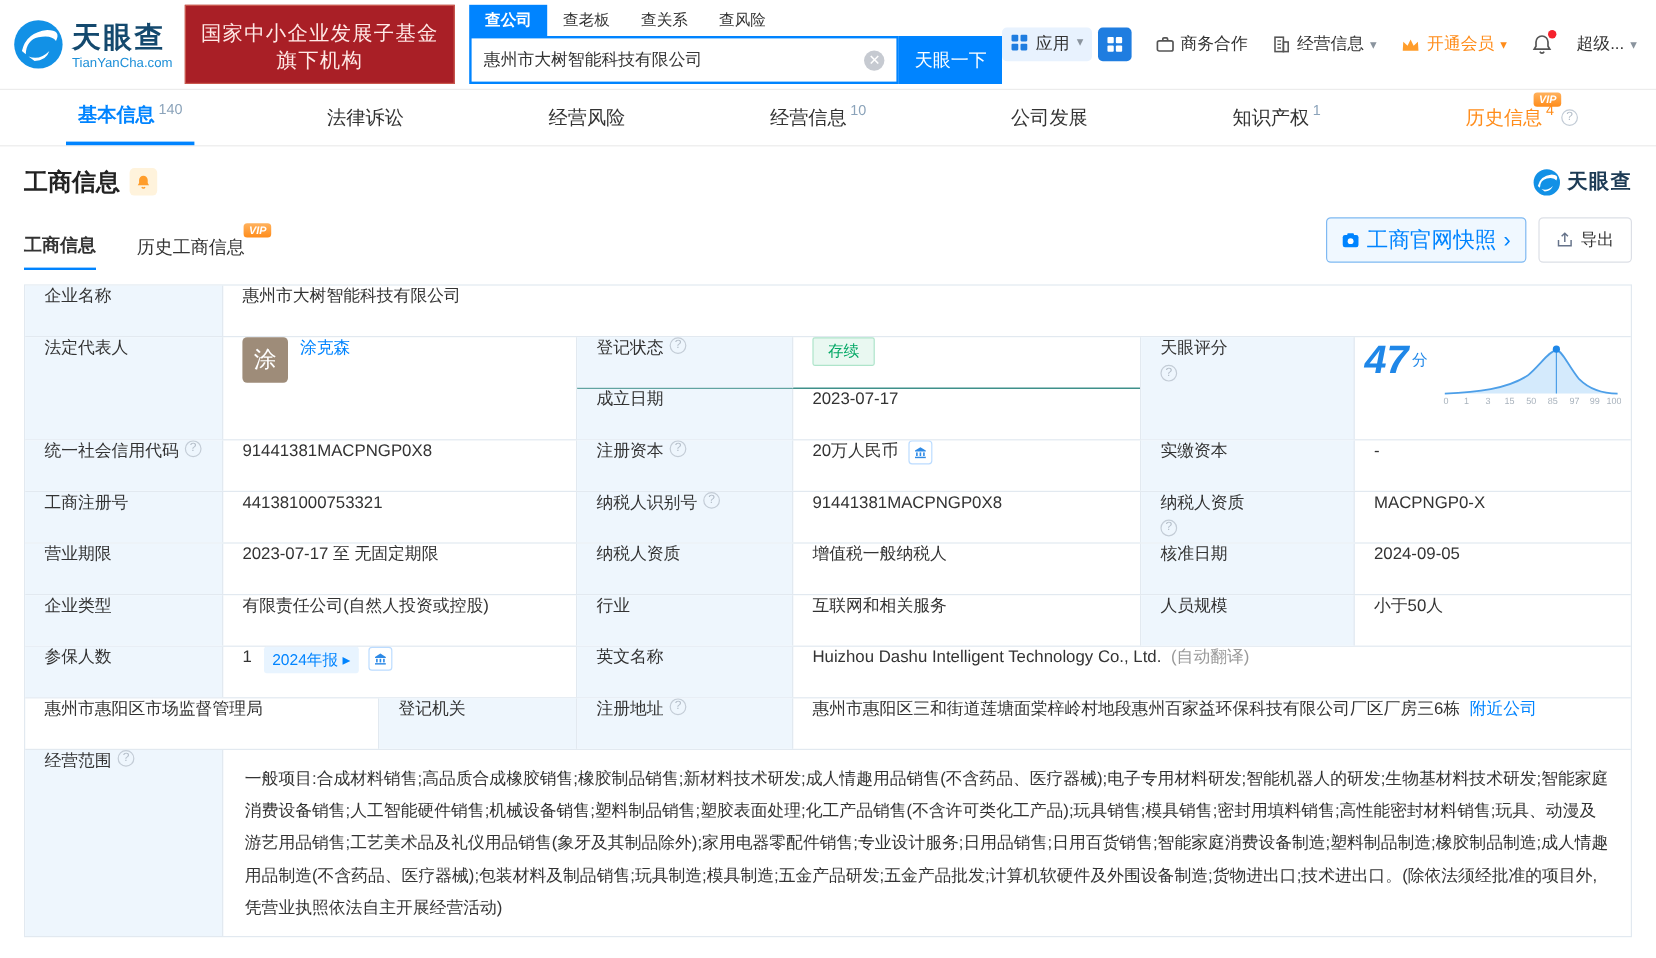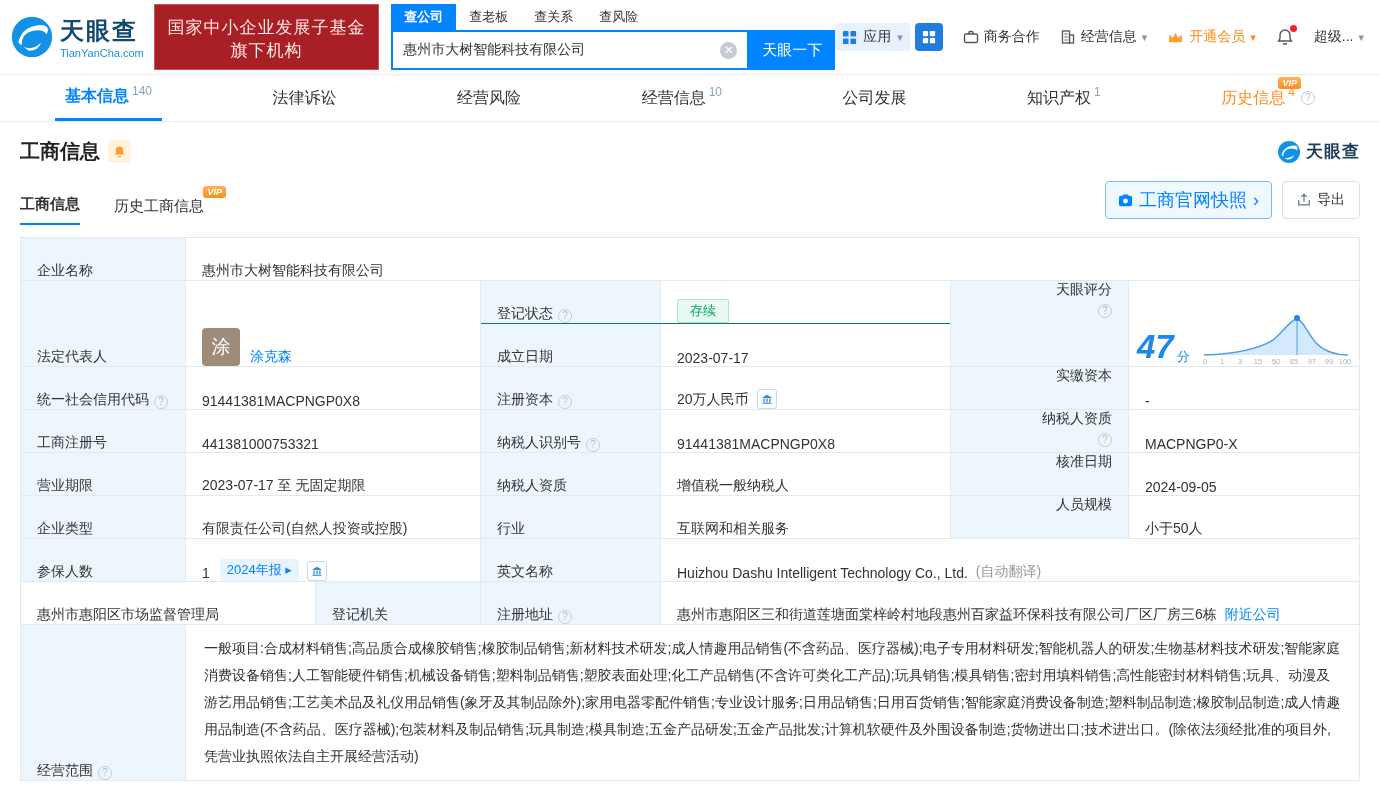--- a/index.html
+++ b/index.html
@@ -22,21 +22,21 @@
   .search-tab.active { background:#0084ff; color:#fff; font-weight:bold; }
   .search-row { display:flex; }
   .search-input-wrap { display:flex; align-items:center; width:358px; height:40px; border:2px solid #0084ff; background:#fff; padding:0 10px; }
   .search-input { flex:1; border:0; outline:0; font-size:14px; color:#333; background:transparent; }
   .clear-icon { width:17px; height:17px; border-radius:50%; background:#c6cad1; color:#fff; font-size:12px; line-height:17px; text-align:center; cursor:pointer; }
   .search-btn { width:86px; height:40px; background:#0084ff; border:0; color:#fff; font-size:15px; cursor:pointer; font-family:inherit; }
 
   .top-menu { margin-left:auto; display:flex; align-items:center; gap:20px; white-space:nowrap; }
   .menu-item { display:flex; align-items:center; gap:5px; color:#333; cursor:pointer; font-size:14px; }
   .caret { font-size:11px; color:#8a949e; }
-  .app-chip { display:flex; align-items:center; gap:6px; background:#e8f2fe; border-radius:4px; padding:5px 7px; cursor:pointer; }
+  .app-chip { display:flex; gap:6px; background:#e8f2fe; border-radius:4px; padding:5px 7px; cursor:pointer; }
   .app-solid { width:28px; height:28px; background:#1f7de0; border-radius:4px; display:flex; align-items:center; justify-content:center; }
   .vip-orange { color:#ff8c1a; }
   .bell-wrap { position:relative; cursor:pointer; display:flex; }
   .red-dot { position:absolute; top:-3px; right:-3px; width:7px; height:7px; border-radius:50%; background:#f5222d; }
 
   
   .nav { display:flex; justify-content:space-between; align-items:stretch; height:48px; padding:0 55px;
     border-top:1px solid #ececec; border-bottom:1px solid #ececec; background:#fff; }
   .nav-item { display:flex; align-items:center; padding:0 10px; font-size:16px; color:#333; cursor:pointer; position:relative; }
   .nav-item.active { color:#0084ff; font-weight:bold; border-bottom:3px solid #0084ff; }
@@ -62,21 +62,21 @@
   .actions { margin-left:auto; display:flex; gap:10px; padding-bottom:6px; }
   .btn-snapshot { display:flex; align-items:center; gap:6px; border:1px solid #7fb9f2; background:#f0f8ff;
     color:#0084ff; padding:6px 12px; border-radius:4px; font-size:18px; cursor:pointer; }
   .btn-export { display:flex; align-items:center; gap:6px; border:1px solid #dcdfe6; background:#fff;
     color:#333; padding:6px 14px; border-radius:4px; font-size:14px; cursor:pointer; }
 
   
   .biz-table { margin:12px 20px 0; border:1px solid #e2e9f0; }
   .trow { display:flex; border-bottom:1px solid #e2e9f0; }
   .trow:last-child { border-bottom:none; }
-  .tcell { display:flex; align-items:flex-end; padding:0 16px; min-height:42px; border-right:1px solid #e2e9f0; }
+  .tcell { display:flex; align-items:flex-start; padding:0 16px; min-height:42px; border-right:1px solid #e2e9f0; }
   .trow .tcell:last-child { border-right:none; }
   .tlabel { background:#eef6fd; gap:5px; flex-shrink:0; }
   .w-l1 { width:165px; } .w-v1 { width:295px; } .w-l2 { width:180px; } .w-v2 { width:290px; } .w-l3 { width:178px;flex-direction:column; }
   .w-flex { flex:1; }
   .q-icon { width:14px; height:14px; border:1px solid #c3ccd6; border-radius:50%; color:#b3bdc8;
     font-size:10px; line-height:12px; text-align:center; cursor:pointer; flex-shrink:0; }
   .row-double { min-height:86px; }
   .comp { width:470px; display:flex; flex-direction:column; border-right:1px solid #e2e9f0; }
   .comp-row { display:flex; flex:1; }
   .comp-row:first-child { border-bottom:1px solid #0f766e; }

